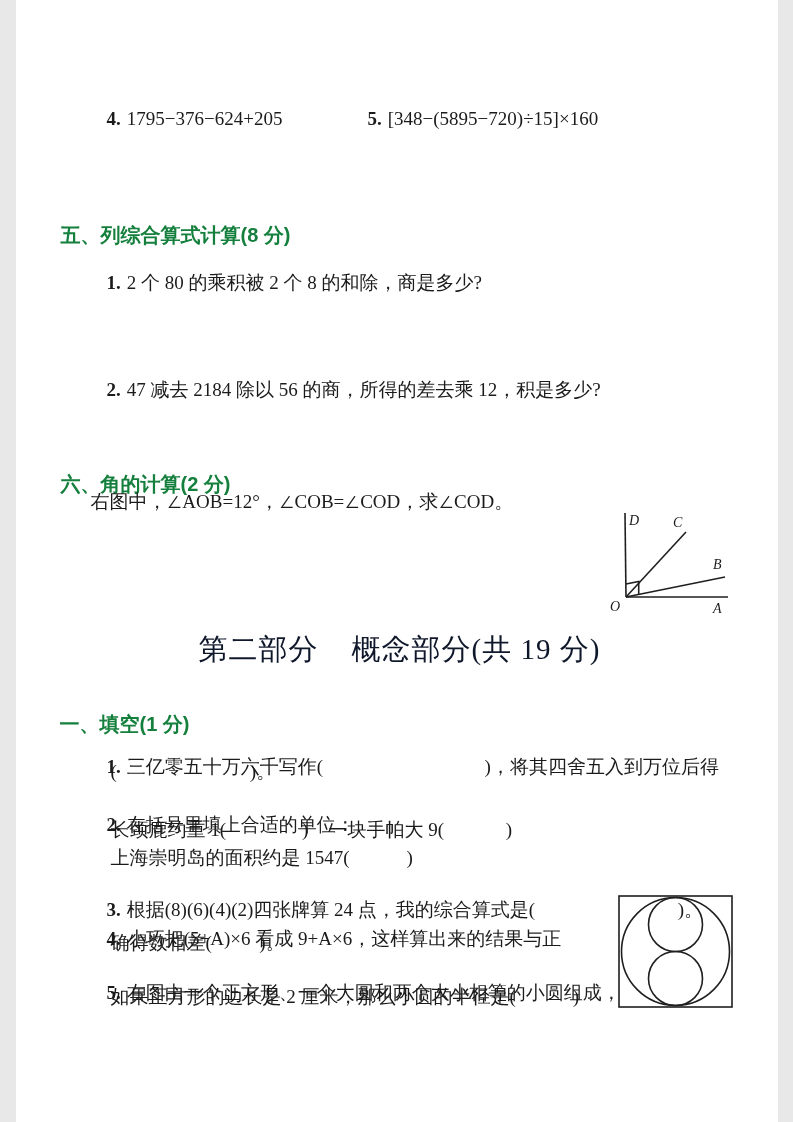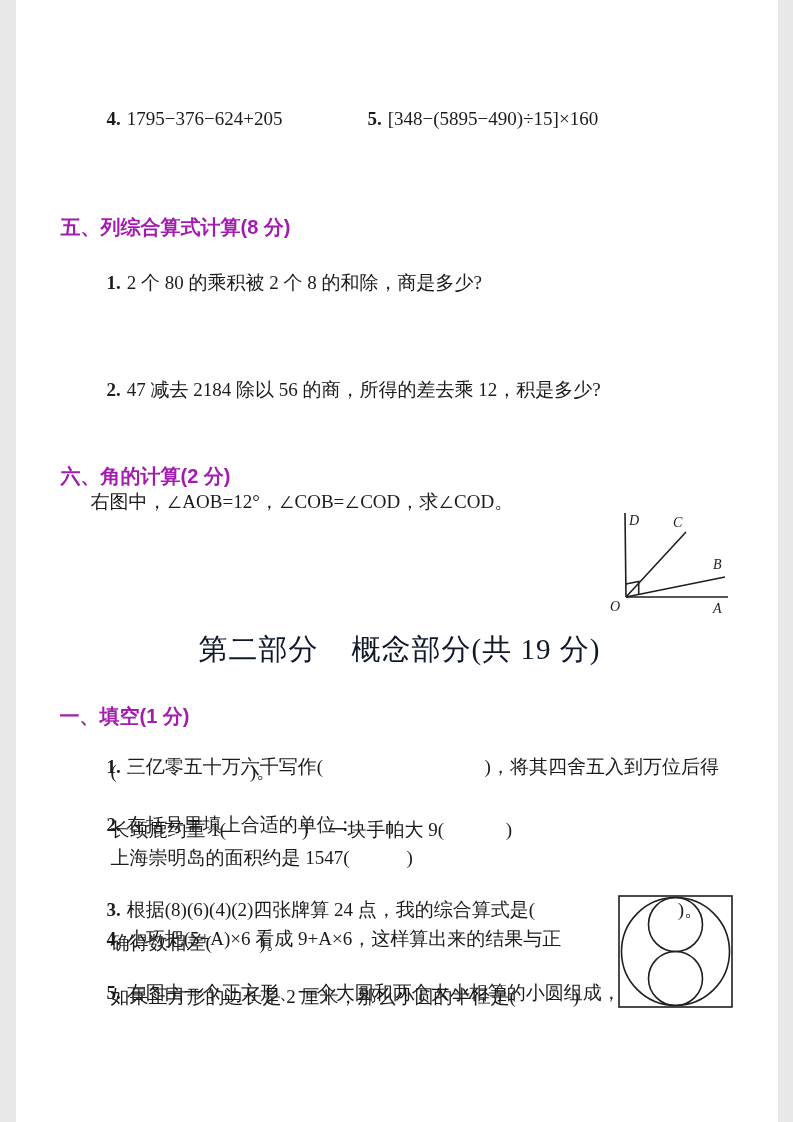--- a/index.html
+++ b/index.html
@@ -18,21 +18,22 @@
     line-height:24px;
     white-space:pre;
   }
   .num{font-weight:bold;margin-right:6px;}
   .heading{
     position:absolute;
     font-family:"Liberation Sans", sans-serif;
     font-weight:bold;
     font-size:20px;
     white-space:pre;
-    color:#a21caf;
+    color:#15803d;
+    margin-top:8px;
   }
   .big-title{
     position:absolute;
     font-size:29px;
     letter-spacing:1px;
     white-space:pre;
     color:#0f172a;
   }
   svg{position:absolute;overflow:visible;}
   svg text{
@@ -45,21 +46,21 @@
 </style>
 </head>
 <body>
 
 <div class="page">
 
   <div class="line" style="left:72px;top:83px">
     <b class="num">4.</b><span>1795−376−624+205</span>
   </div>
   <div class="line" style="left:333px;top:83px">
-    <b class="num">5.</b><span>[348−(5895−490)÷15]×160</span>
+    <b class="num">5.</b><span>[348−(5895−720)÷15]×160</span>
   </div>
 
   <div class="heading" style="left:45px;top:214px">五、列综合算式计算(8 分)</div>
   <div class="line" style="left:72px;top:247px">
     <b class="num">1.</b><span>2 个 80 的乘积被 2 个 8 的和除，商是多少?</span>
   </div>
   <div class="line" style="left:72px;top:354px">
     <b class="num">2.</b><span>47 减去 2184 除以 56 的商，所得的差去乘 12，积是多少?</span>
   </div>
 

